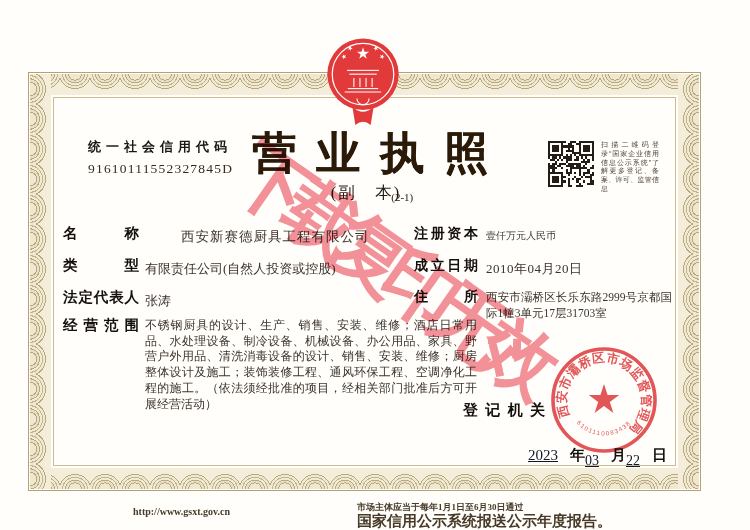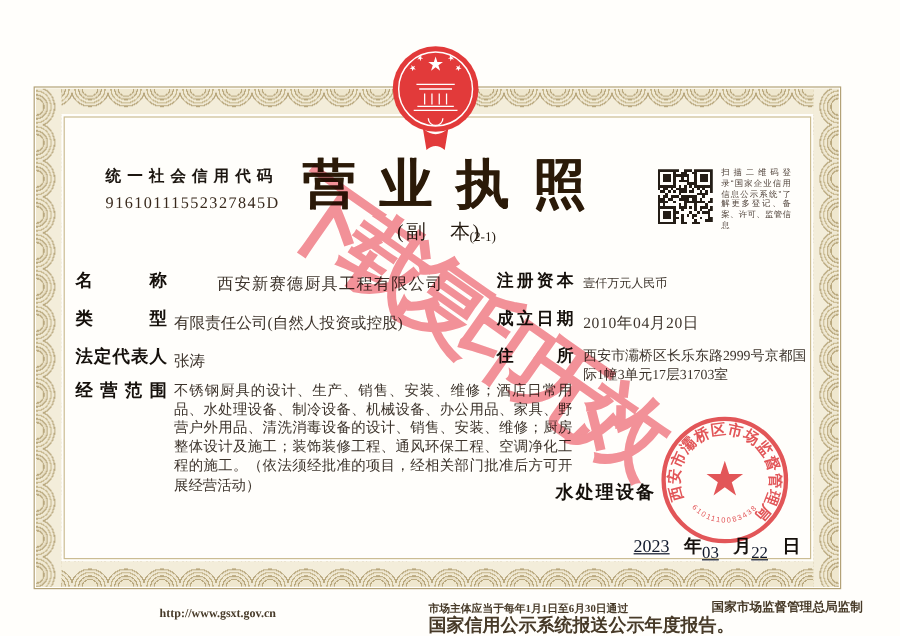--- a/index.html
+++ b/index.html
@@ -373,21 +373,21 @@
 
   <div class="flabel r l-capital"><span class="jl" style="width:64px">注册资本</span></div>
   <div class="fvalue r v-capital">壹仟万元人民币</div>
 
   <div class="flabel r l-estdate"><span class="jl" style="width:64px">成立日期</span></div>
   <div class="fvalue r v-estdate">2010年04月20日</div>
 
   <div class="flabel r l-address"><span class="jl" style="width:64px">住所</span></div>
   <div class="fvalue r v-address">西安市灞桥区长乐东路2999号京都国际1幢3单元17层31703室</div>
 
-  <div class="authority"><span class="jl" style="width:82px">水处理设备</span></div>
+  <div class="authority"><span class="jl" style="width:82px">登记机关</span></div>
 
   <div class="date-row">
     <span class="num">2023</span><span class="g12"></span><span class="ch">年</span><span class="num low">03</span><span class="g12"></span><span class="ch">月</span><span class="num low">22</span><span class="g12"></span><span class="ch">日</span>
   </div>
 
   <svg class="seal" viewBox="0 0 118 118">
     <defs>
       <path id="sealTextCircle" d="M21,59 A38,38 0 1 1 97,59 A38,38 0 1 1 21,59" fill="none"></path>
       <path id="sealNumPath" d="M27,75 A36,36 0 0 0 91,75" fill="none"></path>
       <polygon id="sealStar" fill="#e0474b" points="0,-1 0.2245,-0.309 0.9511,-0.309 0.3633,0.118 0.5878,0.809 0,0.382 -0.5878,0.809 -0.3633,0.118 -0.9511,-0.309 -0.2245,-0.309"></polygon>
@@ -402,15 +402,14 @@
     <text font-size="6.2" letter-spacing="1.4" fill="#e0474b" text-anchor="middle" font-family="'Liberation Sans','DejaVu Sans',sans-serif">
       <textPath href="#sealNumPath" startOffset="50%">6101110083438</textPath>
     </text>
   </svg>
 
   <div class="watermark">下载复印无效</div>
 
   <div class="foot f-web-url">http://www.gsxt.gov.cn</div>
   <div class="foot f-notice1">市场主体应当于每年1月1日至6月30日通过</div>
   <div class="foot f-notice2">国家信用公示系统报送公示年度报告。</div>
-  <div class="foot f-issuer">国家市场监督管理总局监制</div>
 
 </div>
 
 </body></html>

